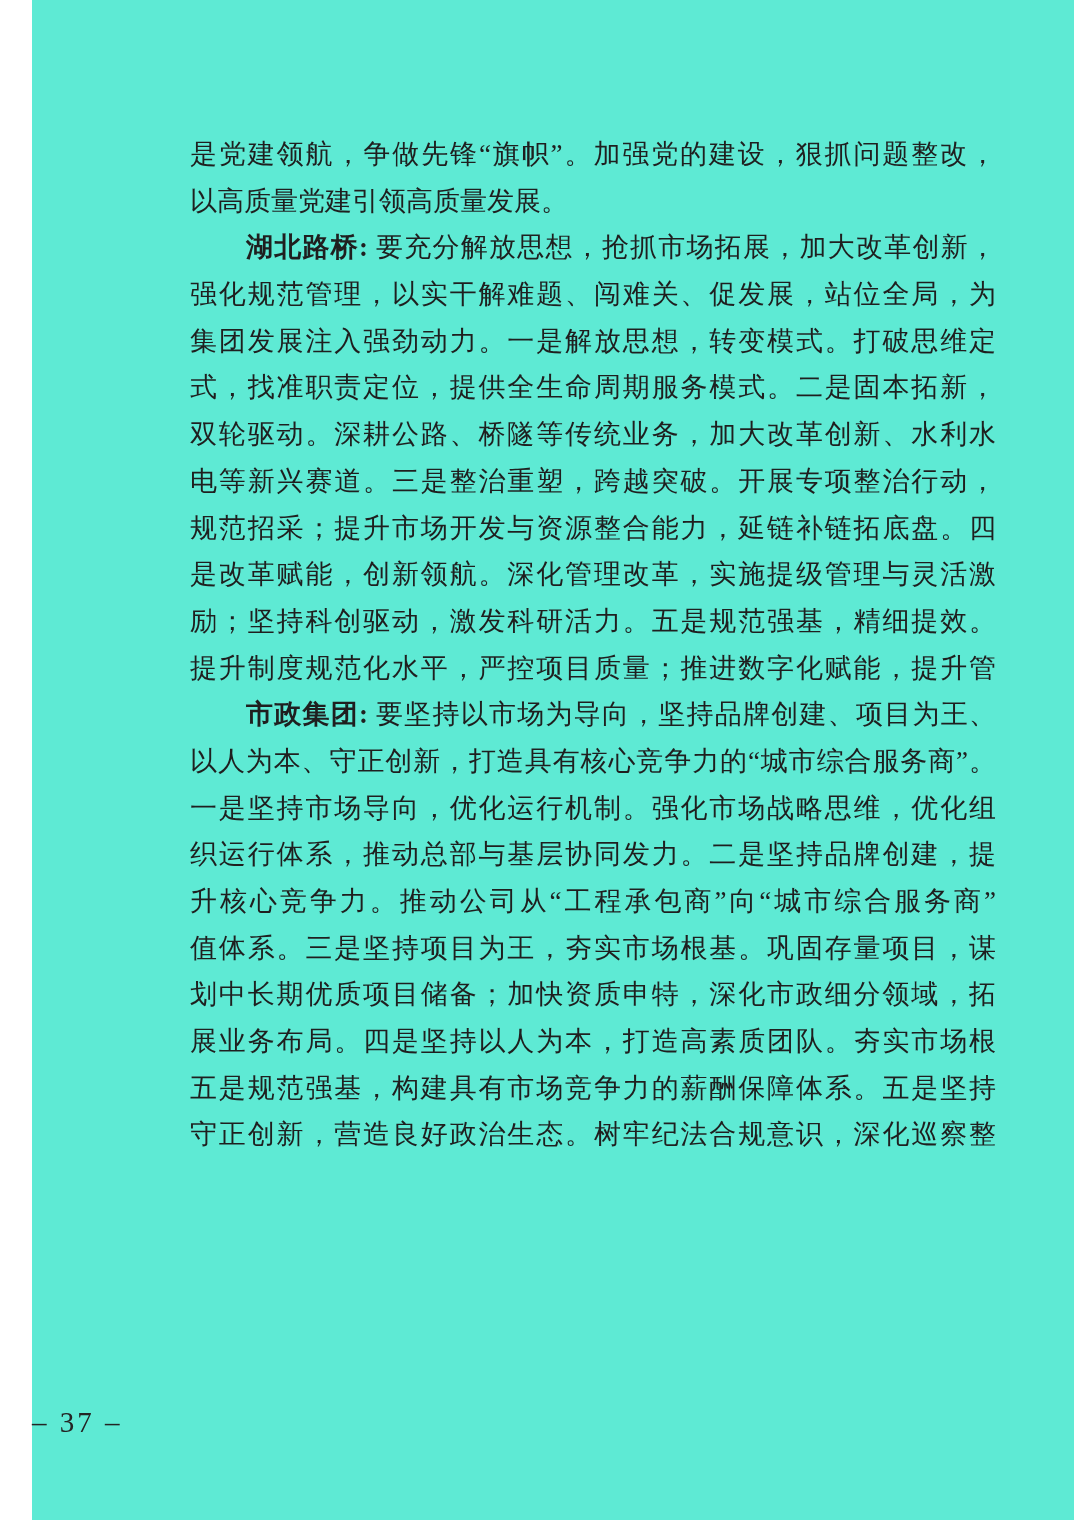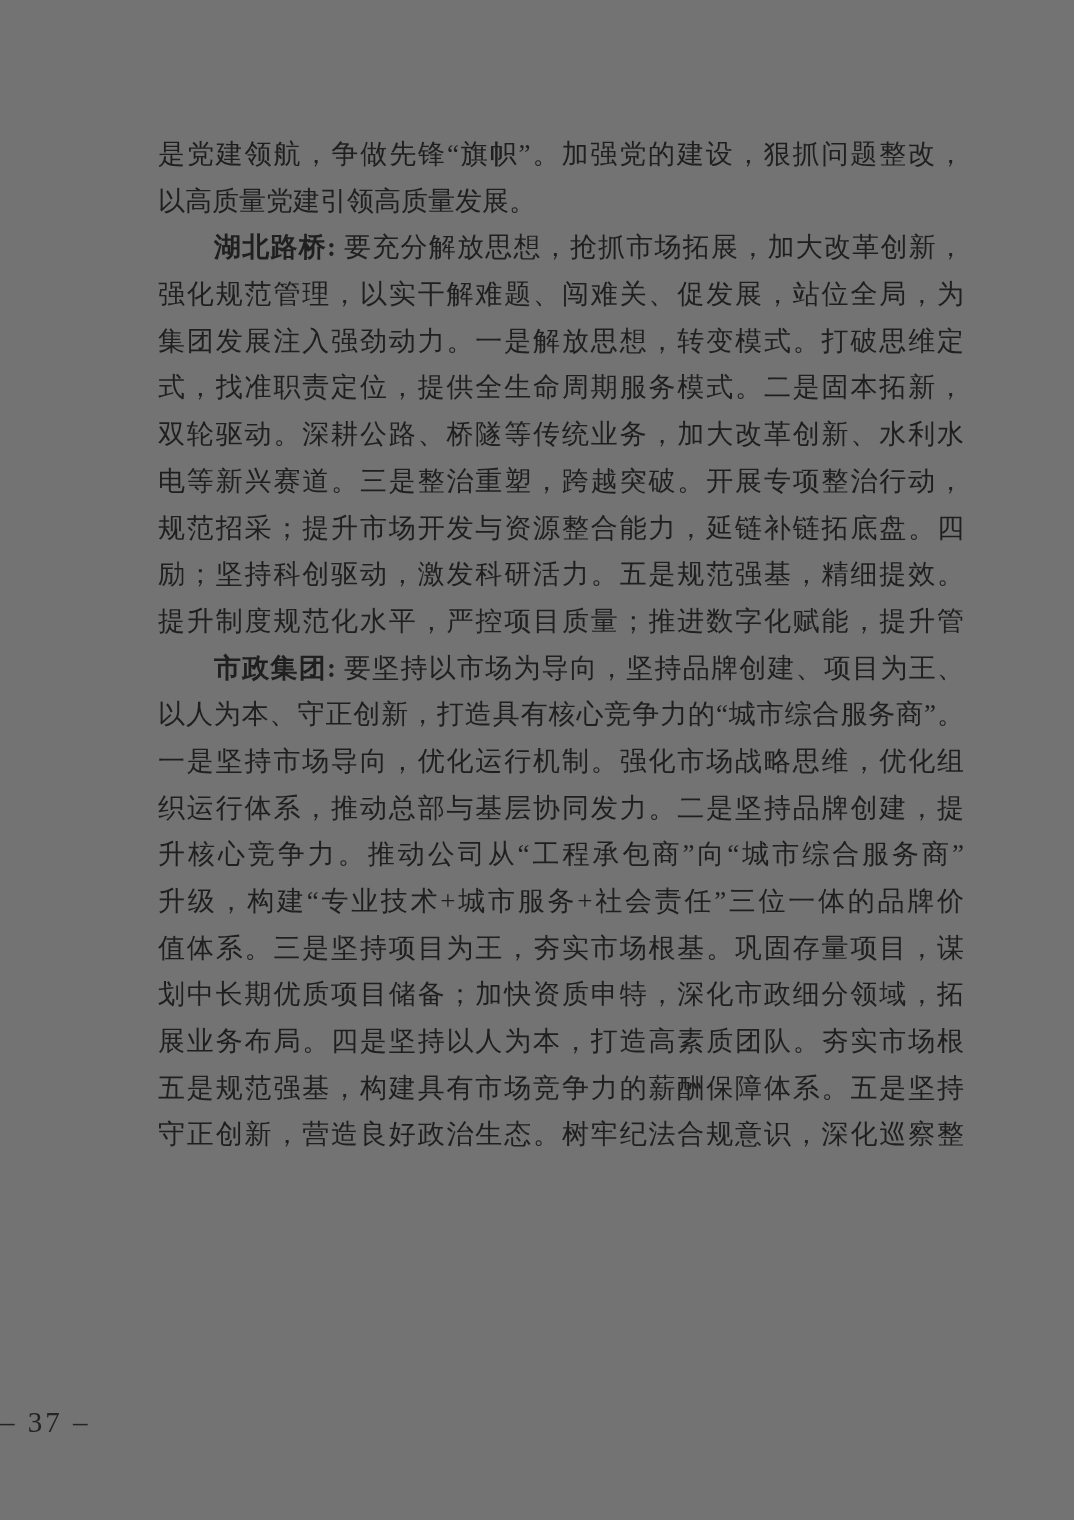--- a/index.html
+++ b/index.html
@@ -11,21 +11,22 @@
     height: 1520px;
     background: #ffffff;
     position: relative;
     overflow: hidden;
     font-family: "Liberation Serif", serif;
     color: #1f1f1f;
   }
   .doc-page {
     position: absolute;
     inset: 0;
-    background: #737373;
+    background: #5eead4;
+    margin-left: 32px;
   }
   .text-block {
     position: absolute;
     left: 158px;
     top: 131px;
     width: 806px;
   }
   .line {
     font-size: 27px;
     height: 46.7px;
@@ -65,28 +66,28 @@
   <div class="text-block">
       <div class="line full">是党建领航，争做先锋“旗帜”。加强党的建设，狠抓问题整改，</div>
       <div class="line endline">以高质量党建引领高质量发展。</div>
       <div class="line full indent"><span class="lead">湖北路桥: </span>要充分解放思想，抢抓市场拓展，加大改革创新，</div>
       <div class="line full">强化规范管理，以实干解难题、闯难关、促发展，站位全局，为</div>
       <div class="line full">集团发展注入强劲动力。一是解放思想，转变模式。打破思维定</div>
       <div class="line full">式，找准职责定位，提供全生命周期服务模式。二是固本拓新，</div>
       <div class="line full">双轮驱动。深耕公路、桥隧等传统业务，加大改革创新、水利水</div>
       <div class="line full">电等新兴赛道。三是整治重塑，跨越突破。开展专项整治行动，</div>
       <div class="line full">规范招采；提升市场开发与资源整合能力，延链补链拓底盘。四</div>
+      <div class="line full">是改革赋能，创新领航。深化管理改革，实施提级管理与灵活激</div>
       <div class="line full">励；坚持科创驱动，激发科研活力。五是规范强基，精细提效。</div>
       <div class="line full">提升制度规范化水平，严控项目质量；推进数字化赋能，提升管</div>
       <div class="line full indent"><span class="lead">市政集团: </span>要坚持以市场为导向，坚持品牌创建、项目为王、</div>
       <div class="line full">以人为本、守正创新，打造具有核心竞争力的“城市综合服务商”。</div>
       <div class="line full">一是坚持市场导向，优化运行机制。强化市场战略思维，优化组</div>
       <div class="line full">织运行体系，推动总部与基层协同发力。二是坚持品牌创建，提</div>
       <div class="line full">升核心竞争力。推动公司从“工程承包商”向“城市综合服务商”</div>
-      <div class="line full">升级，构建“专业技术+城市服务+社会责任”三位一体的品牌价</div>
       <div class="line full">值体系。三是坚持项目为王，夯实市场根基。巩固存量项目，谋</div>
       <div class="line full">划中长期优质项目储备；加快资质申特，深化市政细分领域，拓</div>
       <div class="line full">展业务布局。四是坚持以人为本，打造高素质团队。夯实市场根基、</div>
       <div class="line full">五是规范强基，构建具有市场竞争力的薪酬保障体系。五是坚持</div>
       <div class="line full">守正创新，营造良好政治生态。树牢纪法合规意识，深化巡察整</div>
     </div>
   <div class="page-number">– 37 –</div>
 </div>
 
 </body></html>

